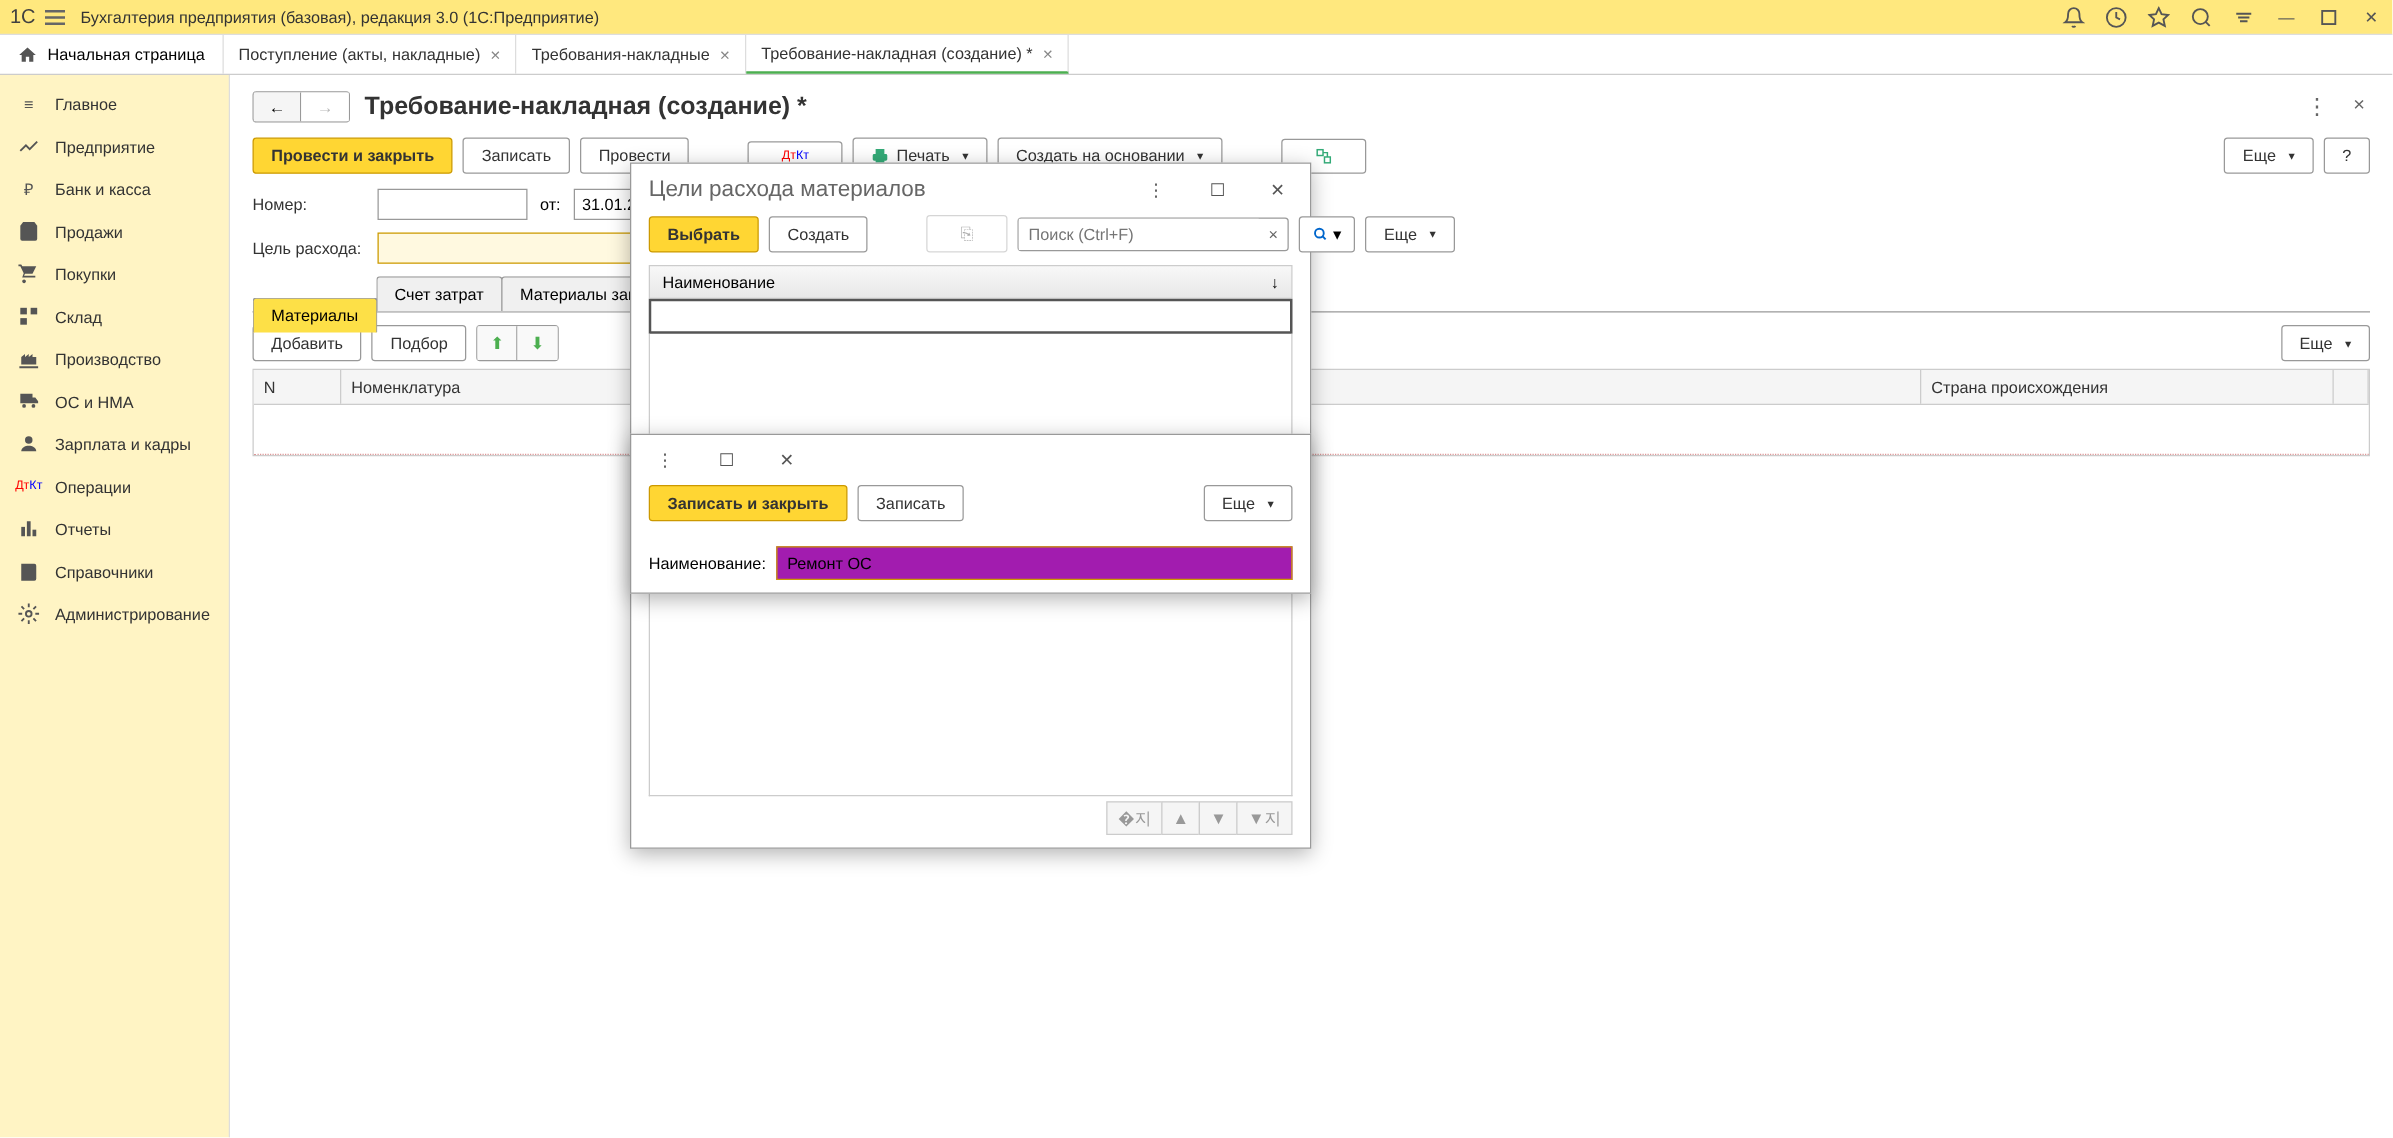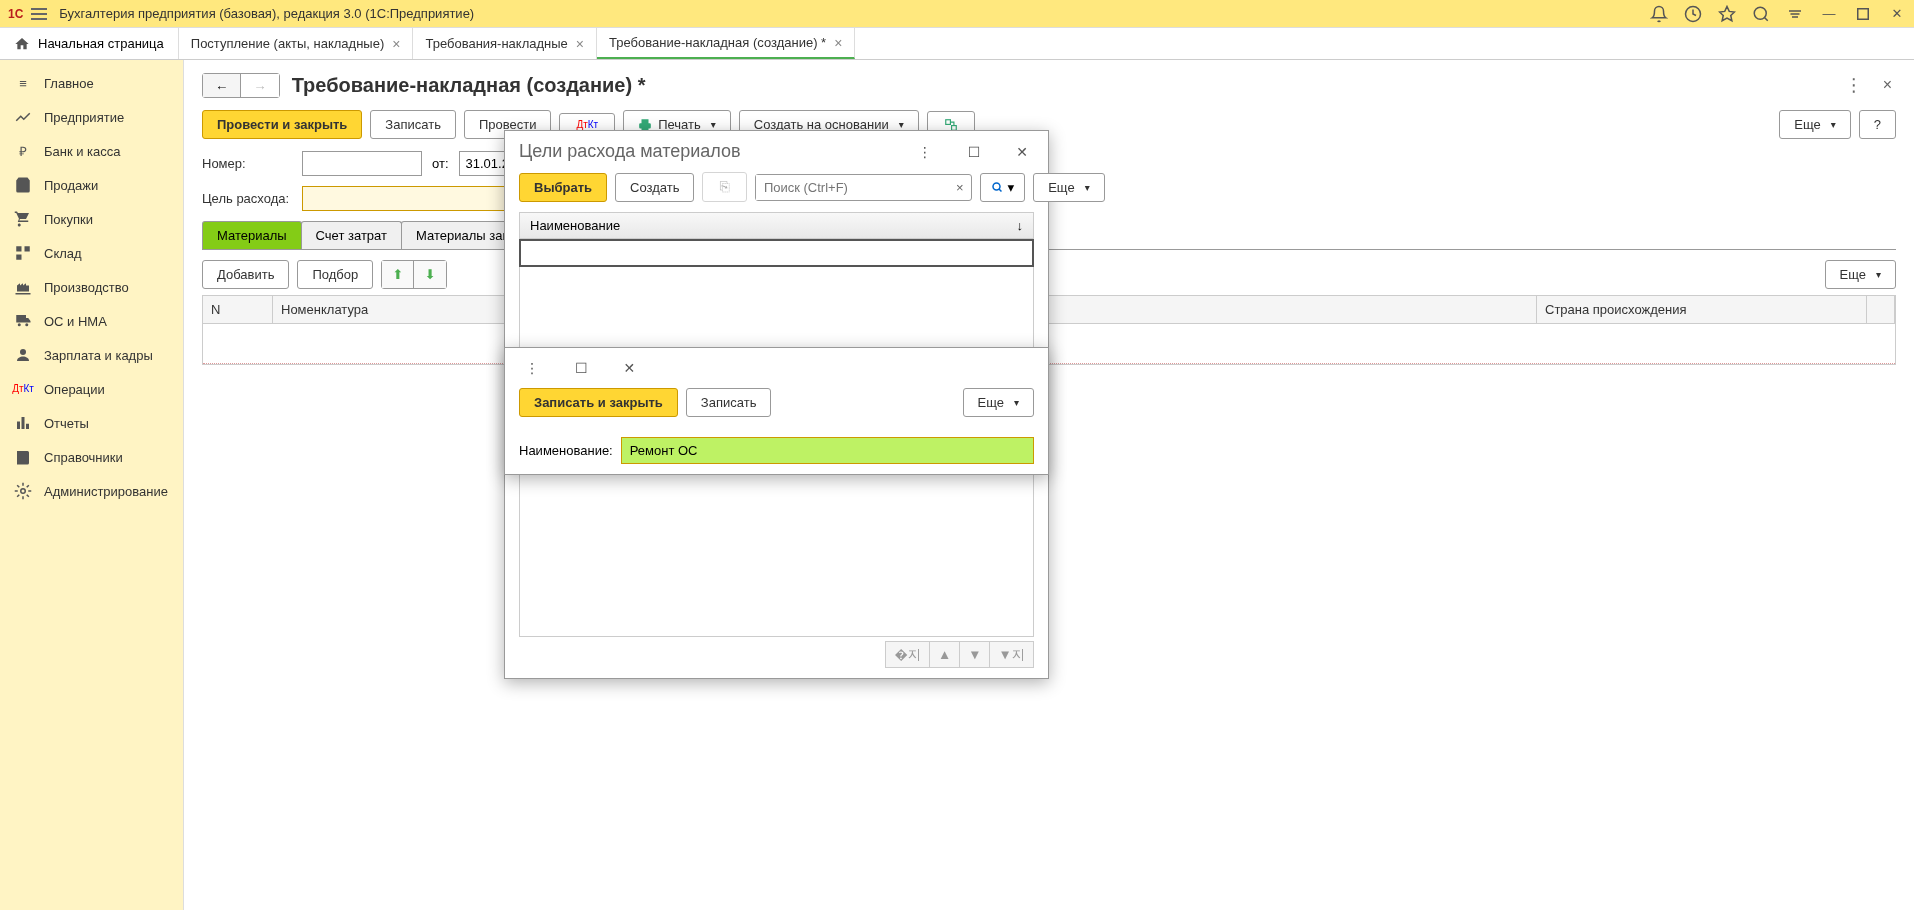--- a/index.html
+++ b/index.html
@@ -1,20 +1,20 @@
 <!DOCTYPE html>
 <html><head>
 <meta charset="utf-8">
 <style>
 * { margin: 0; padding: 0; box-sizing: border-box; font-family: Arial, sans-serif; }
 body { background: #fff; font-size: 13px; overflow: hidden; width: 1914px; height: 910px; }
 
 
 .title-bar { height: 28px; background: #FFE87E; display: flex; align-items: center; padding: 0 8px; border-bottom: 1px solid #ddd; }
-.logo-1c { color: #b91c1c; font-weight: bold; font-size: 12px; margin-right: 8px; }
+.logo-1c { color: #404040; font-weight: normal; font-size: 16px; margin-right: 8px; }
 .hamburger { display: inline-flex; flex-direction: column; gap: 3px; margin-right: 12px; cursor: pointer; }
 .hamburger span { width: 16px; height: 2px; background: #666; }
 .title-text { color: #333; font-size: 13px; flex: 1; }
 .title-icons { display: flex; gap: 16px; align-items: center; }
 .title-icon { width: 18px; height: 18px; color: #555; cursor: pointer; display: flex; align-items: center; justify-content: center; }
 
 
 .tabs-bar { height: 32px; background: #fff; display: flex; align-items: stretch; border-bottom: 1px solid #ccc; }
 .home-tab { display: flex; align-items: center; padding: 0 14px; gap: 8px; border-right: 1px solid #ddd; cursor: pointer; }
 .tab { display: flex; align-items: center; padding: 0 12px; gap: 8px; border-right: 1px solid #ddd; cursor: pointer; color: #333; position: relative; }
@@ -37,35 +37,35 @@
 .nav-btn:first-child { border-right: 1px solid #999; background: #f5f5f5; }
 .page-title { font-size: 20px; color: #333; flex: 1; }
 .vdots { cursor: pointer; color: #666; padding: 4px; font-size: 18px; }
 .close-x { cursor: pointer; color: #666; padding: 4px; font-size: 16px; }
 
 
 .toolbar { display: flex; gap: 8px; margin-bottom: 12px; align-items: center; }
 .btn { padding: 6px 14px; border: 1px solid #999; border-radius: 3px; background: #fff; cursor: pointer; font-size: 13px; color: #333; display: flex; align-items: center; gap: 6px; }
 .btn-primary { background: #FFD633; border-color: #CC9900; font-weight: bold; }
 .btn-dropdown::after { content: "▾"; margin-left: 4px; font-size: 10px; }
-.btn-icon-only { padding: 6px 16px; }
+.btn-icon-only { padding: 6px 26px; margin-left: 39px; }
 .dtkt { font-size: 10px; line-height: 1; }
 .dt { color: red; } .kt { color: blue; }
 .spacer { flex: 1; }
 
 
 .form-row { display: flex; align-items: center; gap: 10px; margin-bottom: 10px; }
 .form-label { color: #333; min-width: 90px; }
 .form-input { border: 1px solid #999; padding: 4px 6px; font-size: 13px; }
 .form-input.highlight { border: 1px solid #CC9900; background: #FFF9E0; }
 
 
 .inner-tabs { display: flex; border-bottom: 1px solid #999; margin-bottom: 10px; }
 .inner-tab { padding: 6px 14px; border: 1px solid #999; border-bottom: none; background: #f0f0f0; cursor: pointer; margin-right: -1px; font-size: 13px; border-radius: 3px 3px 0 0; }
-.inner-tab.active { background: #84cc16; position: relative; top: 0; }
+.inner-tab.active { background: #fde047; position: relative; top: 17px; }
 
 
 .table-toolbar { display: flex; gap: 8px; margin-bottom: 6px; justify-content: flex-end; }
 .arrow-btns { display: flex; border: 1px solid #999; border-radius: 3px; }
 .arrow-btn { padding: 4px 10px; border: none; background: #f9f9f9; cursor: pointer; color: #4CAF50; }
 .arrow-btn:first-child { border-right: 1px solid #999; }
 
 
 .table { border: 1px solid #ccc; }
 .table-header { display: flex; background: #f5f5f5; border-bottom: 1px solid #ccc; }
@@ -84,21 +84,21 @@
 .search-btn { padding: 6px 10px; border: 1px solid #999; border-radius: 3px; background: #fff; cursor: pointer; display: flex; align-items: center; gap: 4px; }
 .dialog-table-header { display: flex; background: linear-gradient(#f8f8f8,#e8e8e8); border: 1px solid #ccc; margin: 0 14px; padding: 5px 10px; justify-content: space-between; }
 .dialog-table-body { margin: 0 14px; border: 1px solid #999; border-top: none; min-height: 28px; background: #fff; }
 .dialog-table-body.active-row { border: 2px solid #555; }
 .dialog-list-area { margin: 6px 14px 0; border: 1px solid #ccc; min-height: 280px; }
 .dialog-footer-nav { display: flex; justify-content: flex-end; padding: 4px 14px 10px; gap: 0; }
 .footer-nav-btn { border: 1px solid #ccc; background: #f5f5f5; padding: 3px 8px; cursor: pointer; color: #999; margin-left: -1px; }
 
 
 .dialog2-body { padding: 10px 14px; display: flex; align-items: center; gap: 8px; }
-.dialog2-input { border: 1px solid #CC9900; background: #bef264; padding: 5px 8px; flex: 1; font-size: 13px; }
+.dialog2-input { border: 1px solid #CC9900; background: #a21caf; padding: 5px 8px; flex: 1; font-size: 13px; }
 
 svg { width: 100%; height: 100%; }
 </style>
 </head>
 <body>
 
 <div class="title-bar">
   <span class="logo-1c">1C</span>
   <span class="hamburger">
       <span></span>

